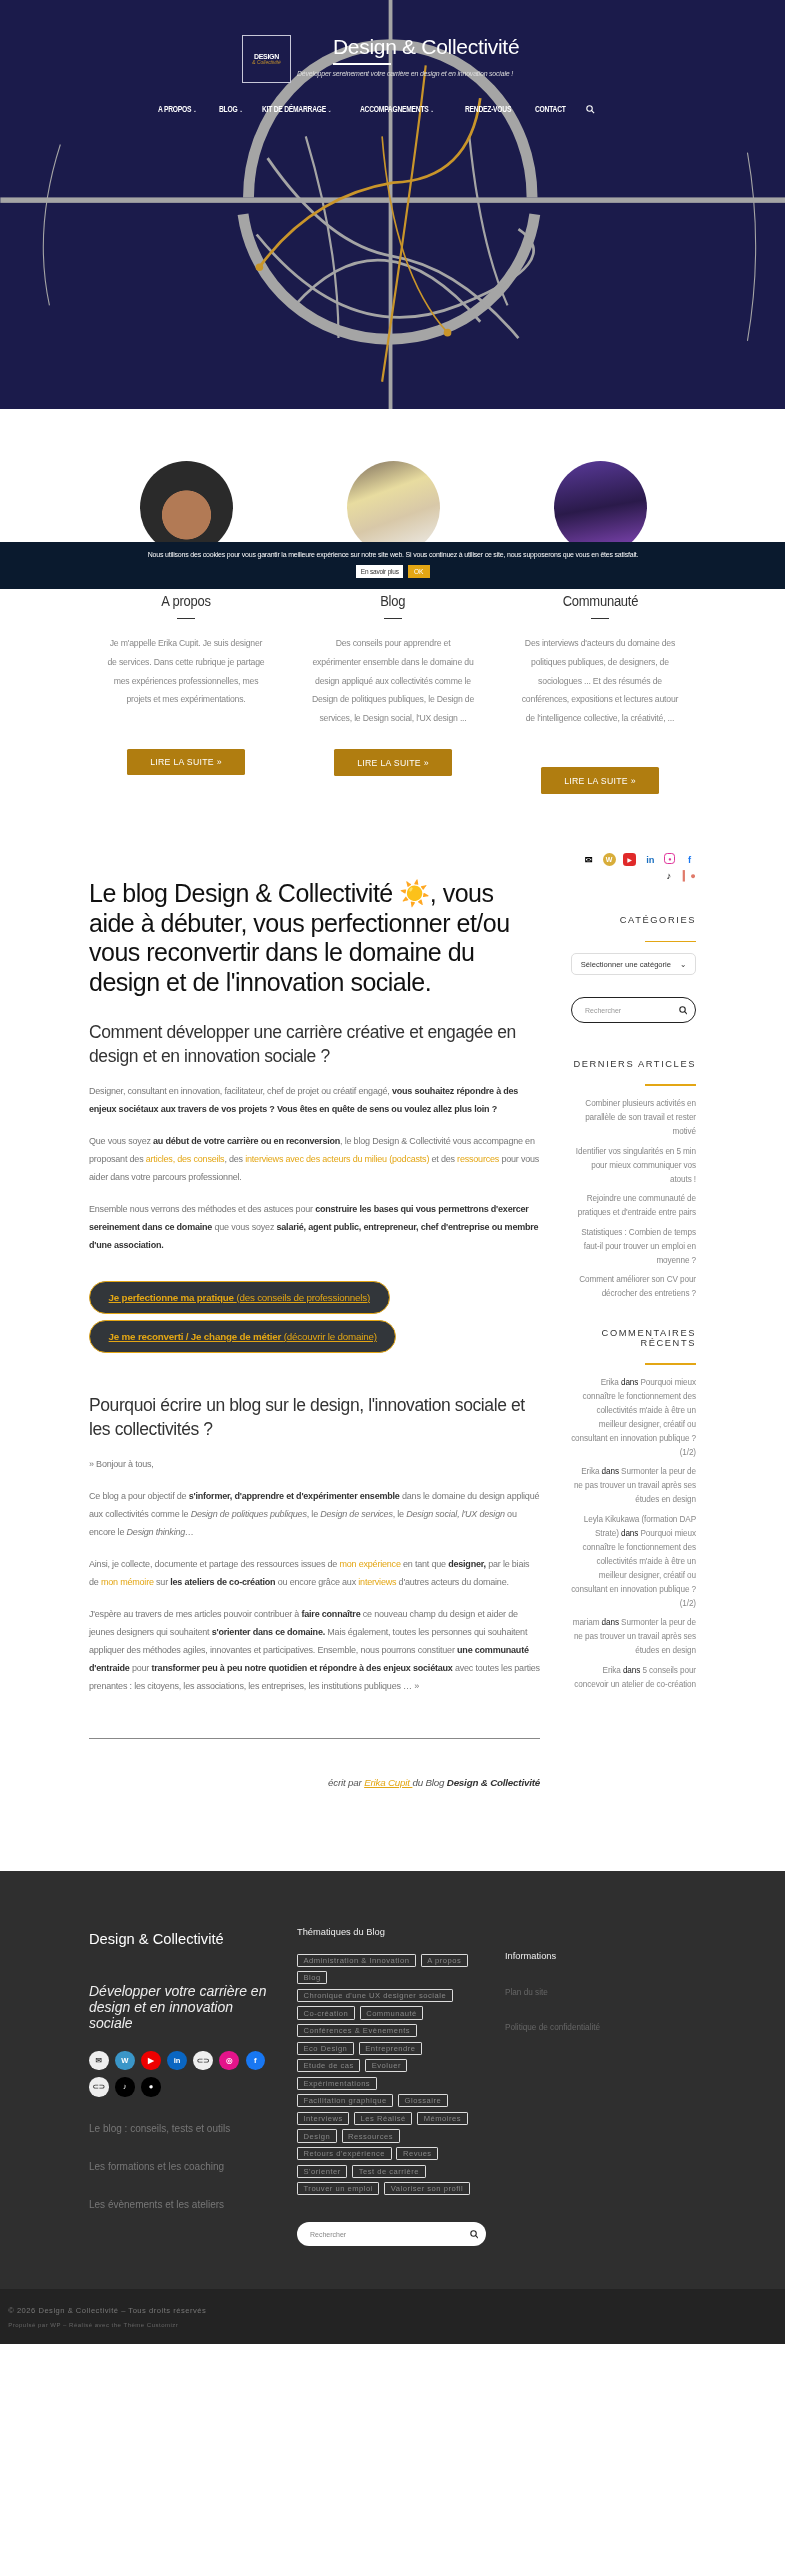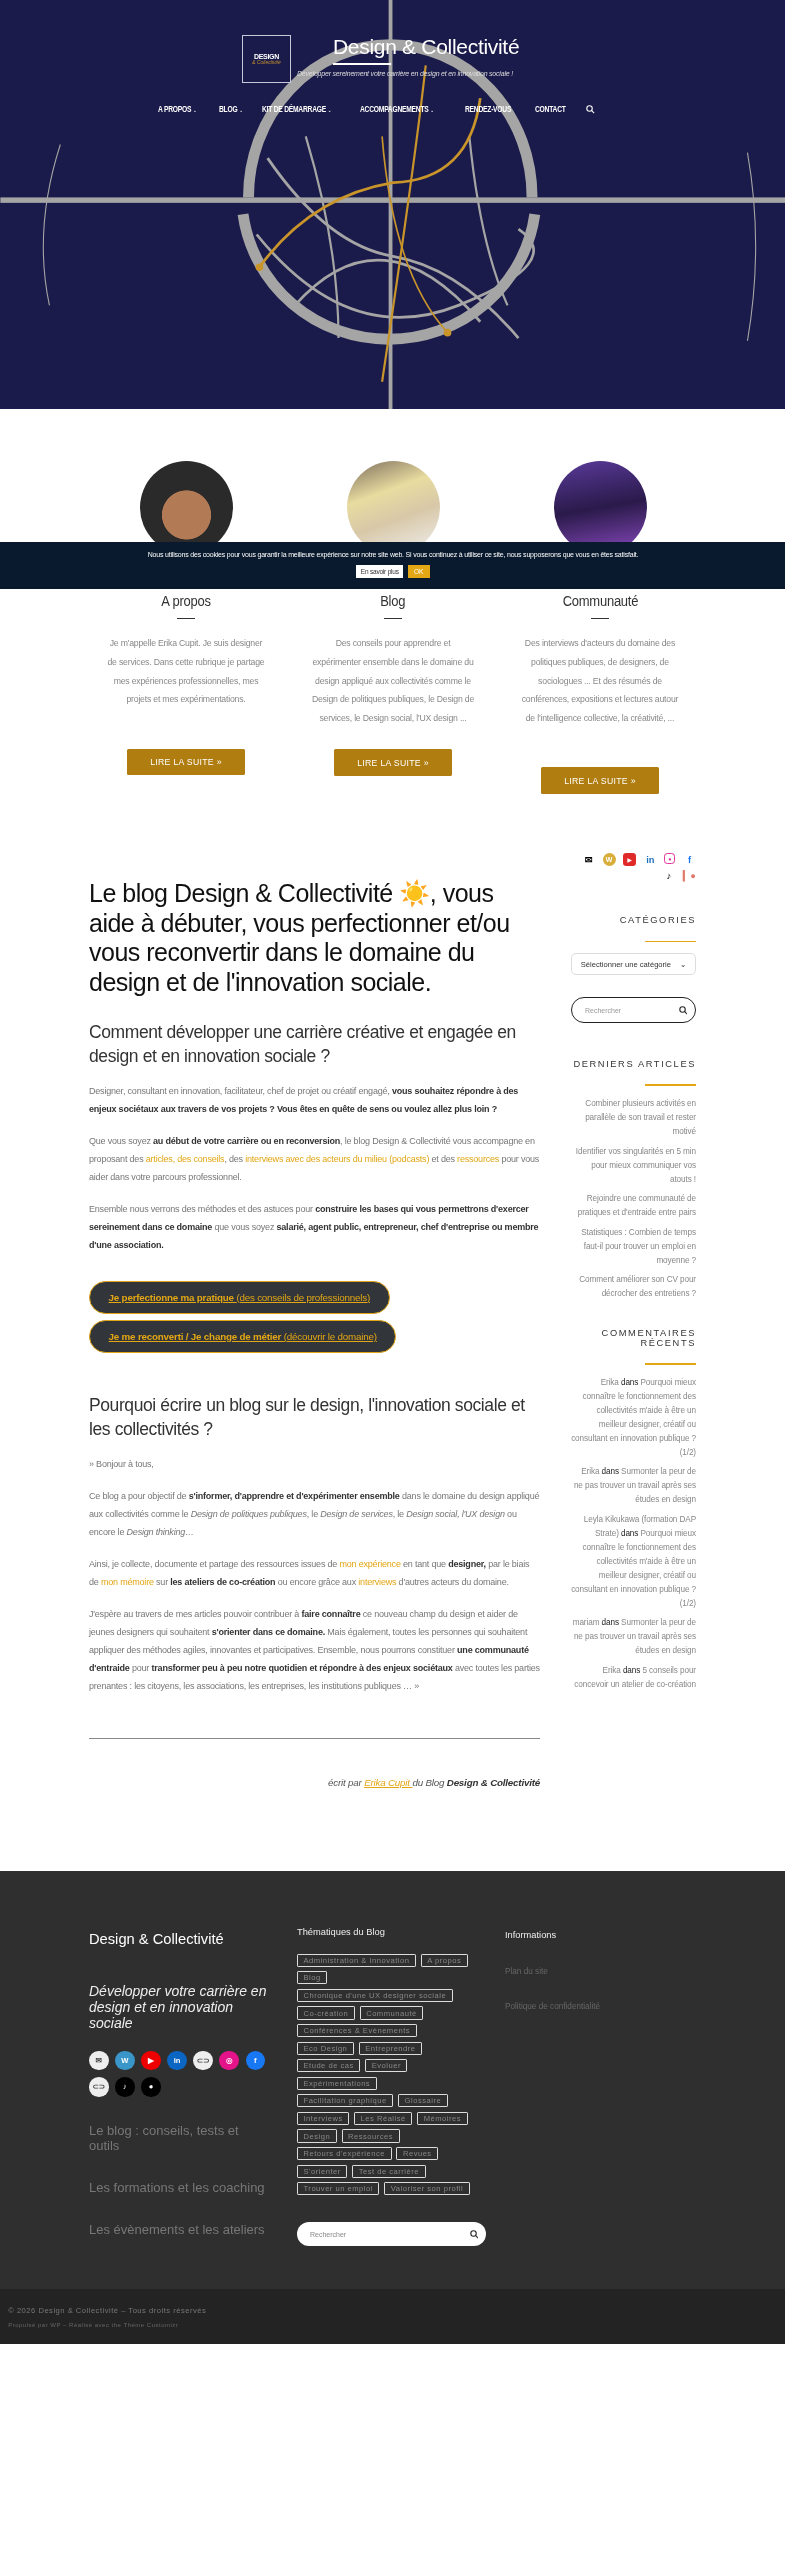--- a/index.html
+++ b/index.html
@@ -52,27 +52,27 @@
 .wlist{font-size:8.2px;line-height:14px;color:#888;letter-spacing:-0.1px}
 .wlist div{margin-bottom:5.5px}
 .wlist b{color:#222;font-weight:normal}
 footer{background:#2f2f2f;margin-top:83px;position:relative;height:473px}
 .fcol1{position:absolute;left:89px;top:60px;width:180px}
 .fcol1 .ft{color:#fff;font-size:14.7px}
 .fcol1 .fd{color:#eee;font-style:italic;font-size:14px;line-height:16px;margin-top:36px}
 .ficons{display:flex;flex-wrap:wrap;gap:6.5px;margin-top:19.6px;width:186px}
 .ficons span{width:19.6px;height:19.6px;border-radius:50%;display:inline-flex;align-items:center;justify-content:center;font-size:7.6px;font-weight:bold;color:#fff}
 .flinks{margin-top:26px}
-.flinks div{color:#777;font-size:13px;margin-bottom:27px}
+.flinks div{color:#777;font-size:10px;margin-bottom:27px}
 .fcol2{position:absolute;left:297px;top:56px;width:180px}
 .fhead{color:#eee;font-size:9.3px}
 .tags{display:flex;flex-wrap:wrap;gap:4.4px 4.9px;margin-top:16.4px}
 .tag{border:0.5px solid #ddd;border-radius:1.1px;padding:1.1px 5.5px;color:#888;font-size:7.6px;letter-spacing:0.5px}
 .fsearch{margin-top:27px;background:#fff;border-radius:13px;height:24px;display:flex;align-items:center;justify-content:space-between;padding:0 7.6px 0 13px;font-size:7px;color:#888;width:189px}
-.fcol3{position:absolute;left:505px;top:59px}
+.fcol3{position:absolute;left:505px;top:80px}
 .fcol3 .il{color:#666;font-size:8.2px;margin-top:27px}
 .fcol3 .il + .il{margin-top:26px}
 .bottombar{background:#232323;height:55px;padding:16.4px 0 0 8.2px}
 .bottombar .c1{color:#777;font-size:7.6px;letter-spacing:0.5px}
 .bottombar .c2{color:#666;font-size:6px;letter-spacing:0.5px;margin-top:7.6px}
 </style>
 </head>
 <body>
 
 <header class="hero">

